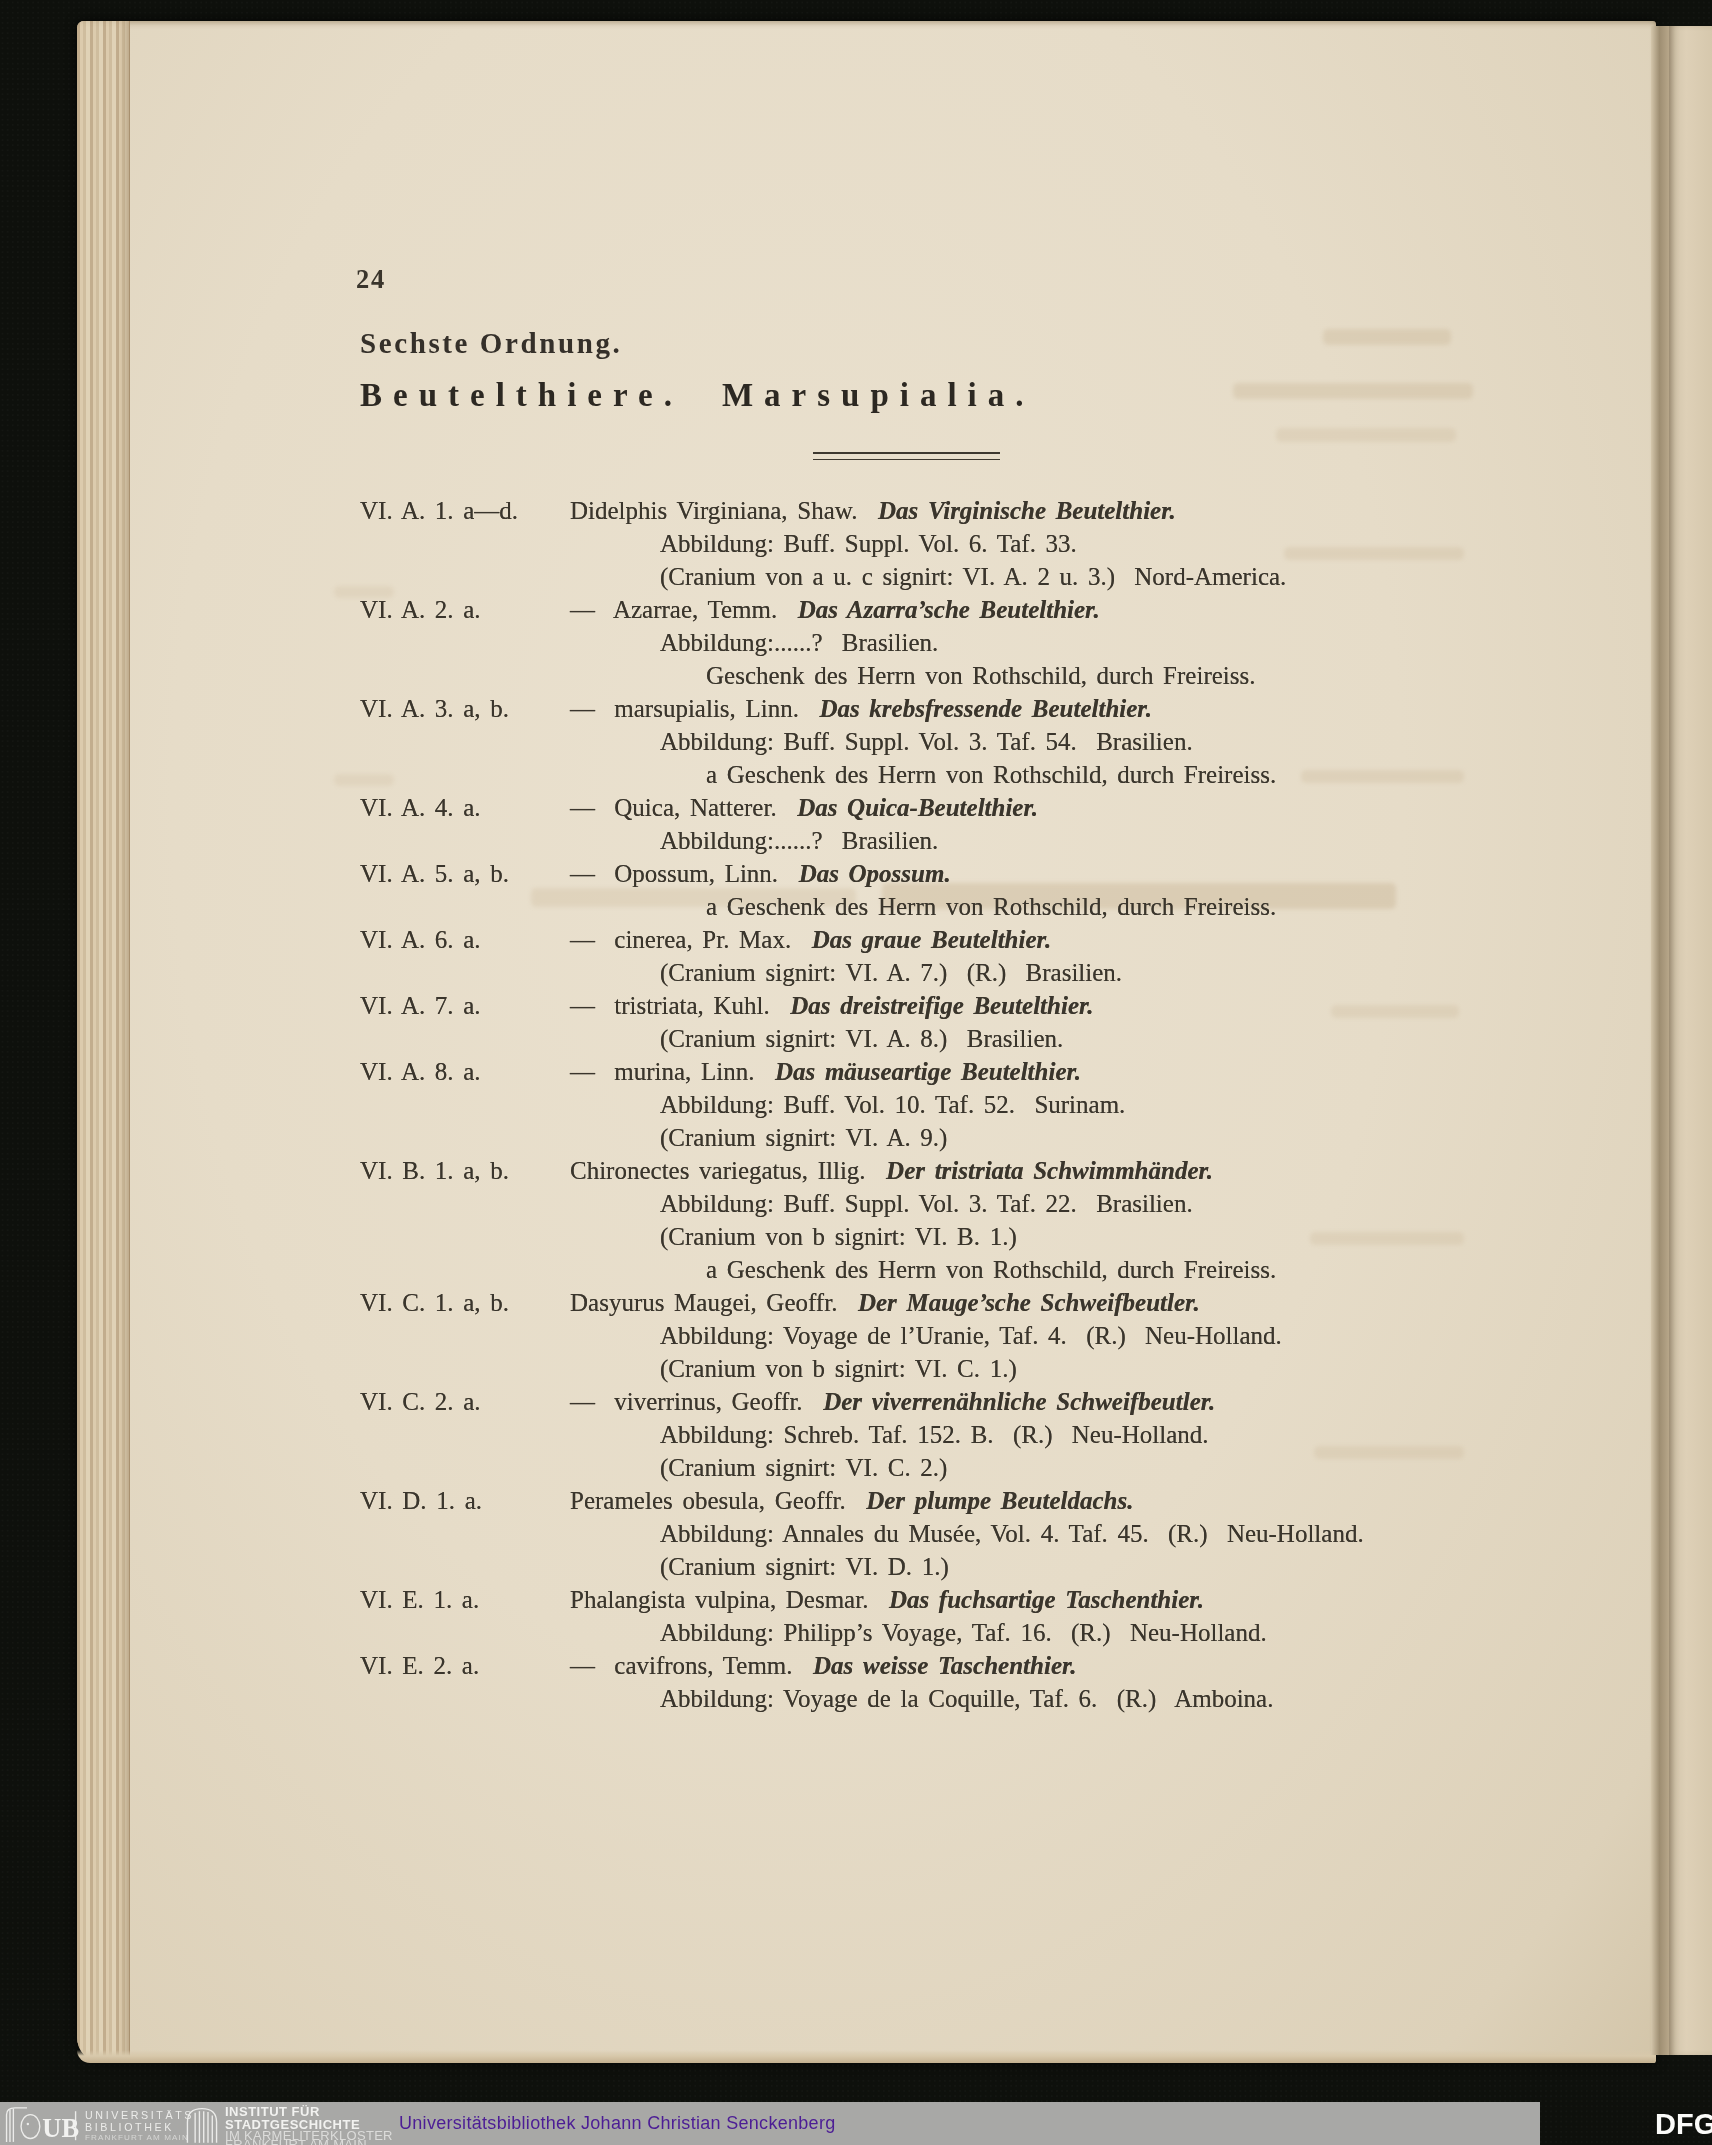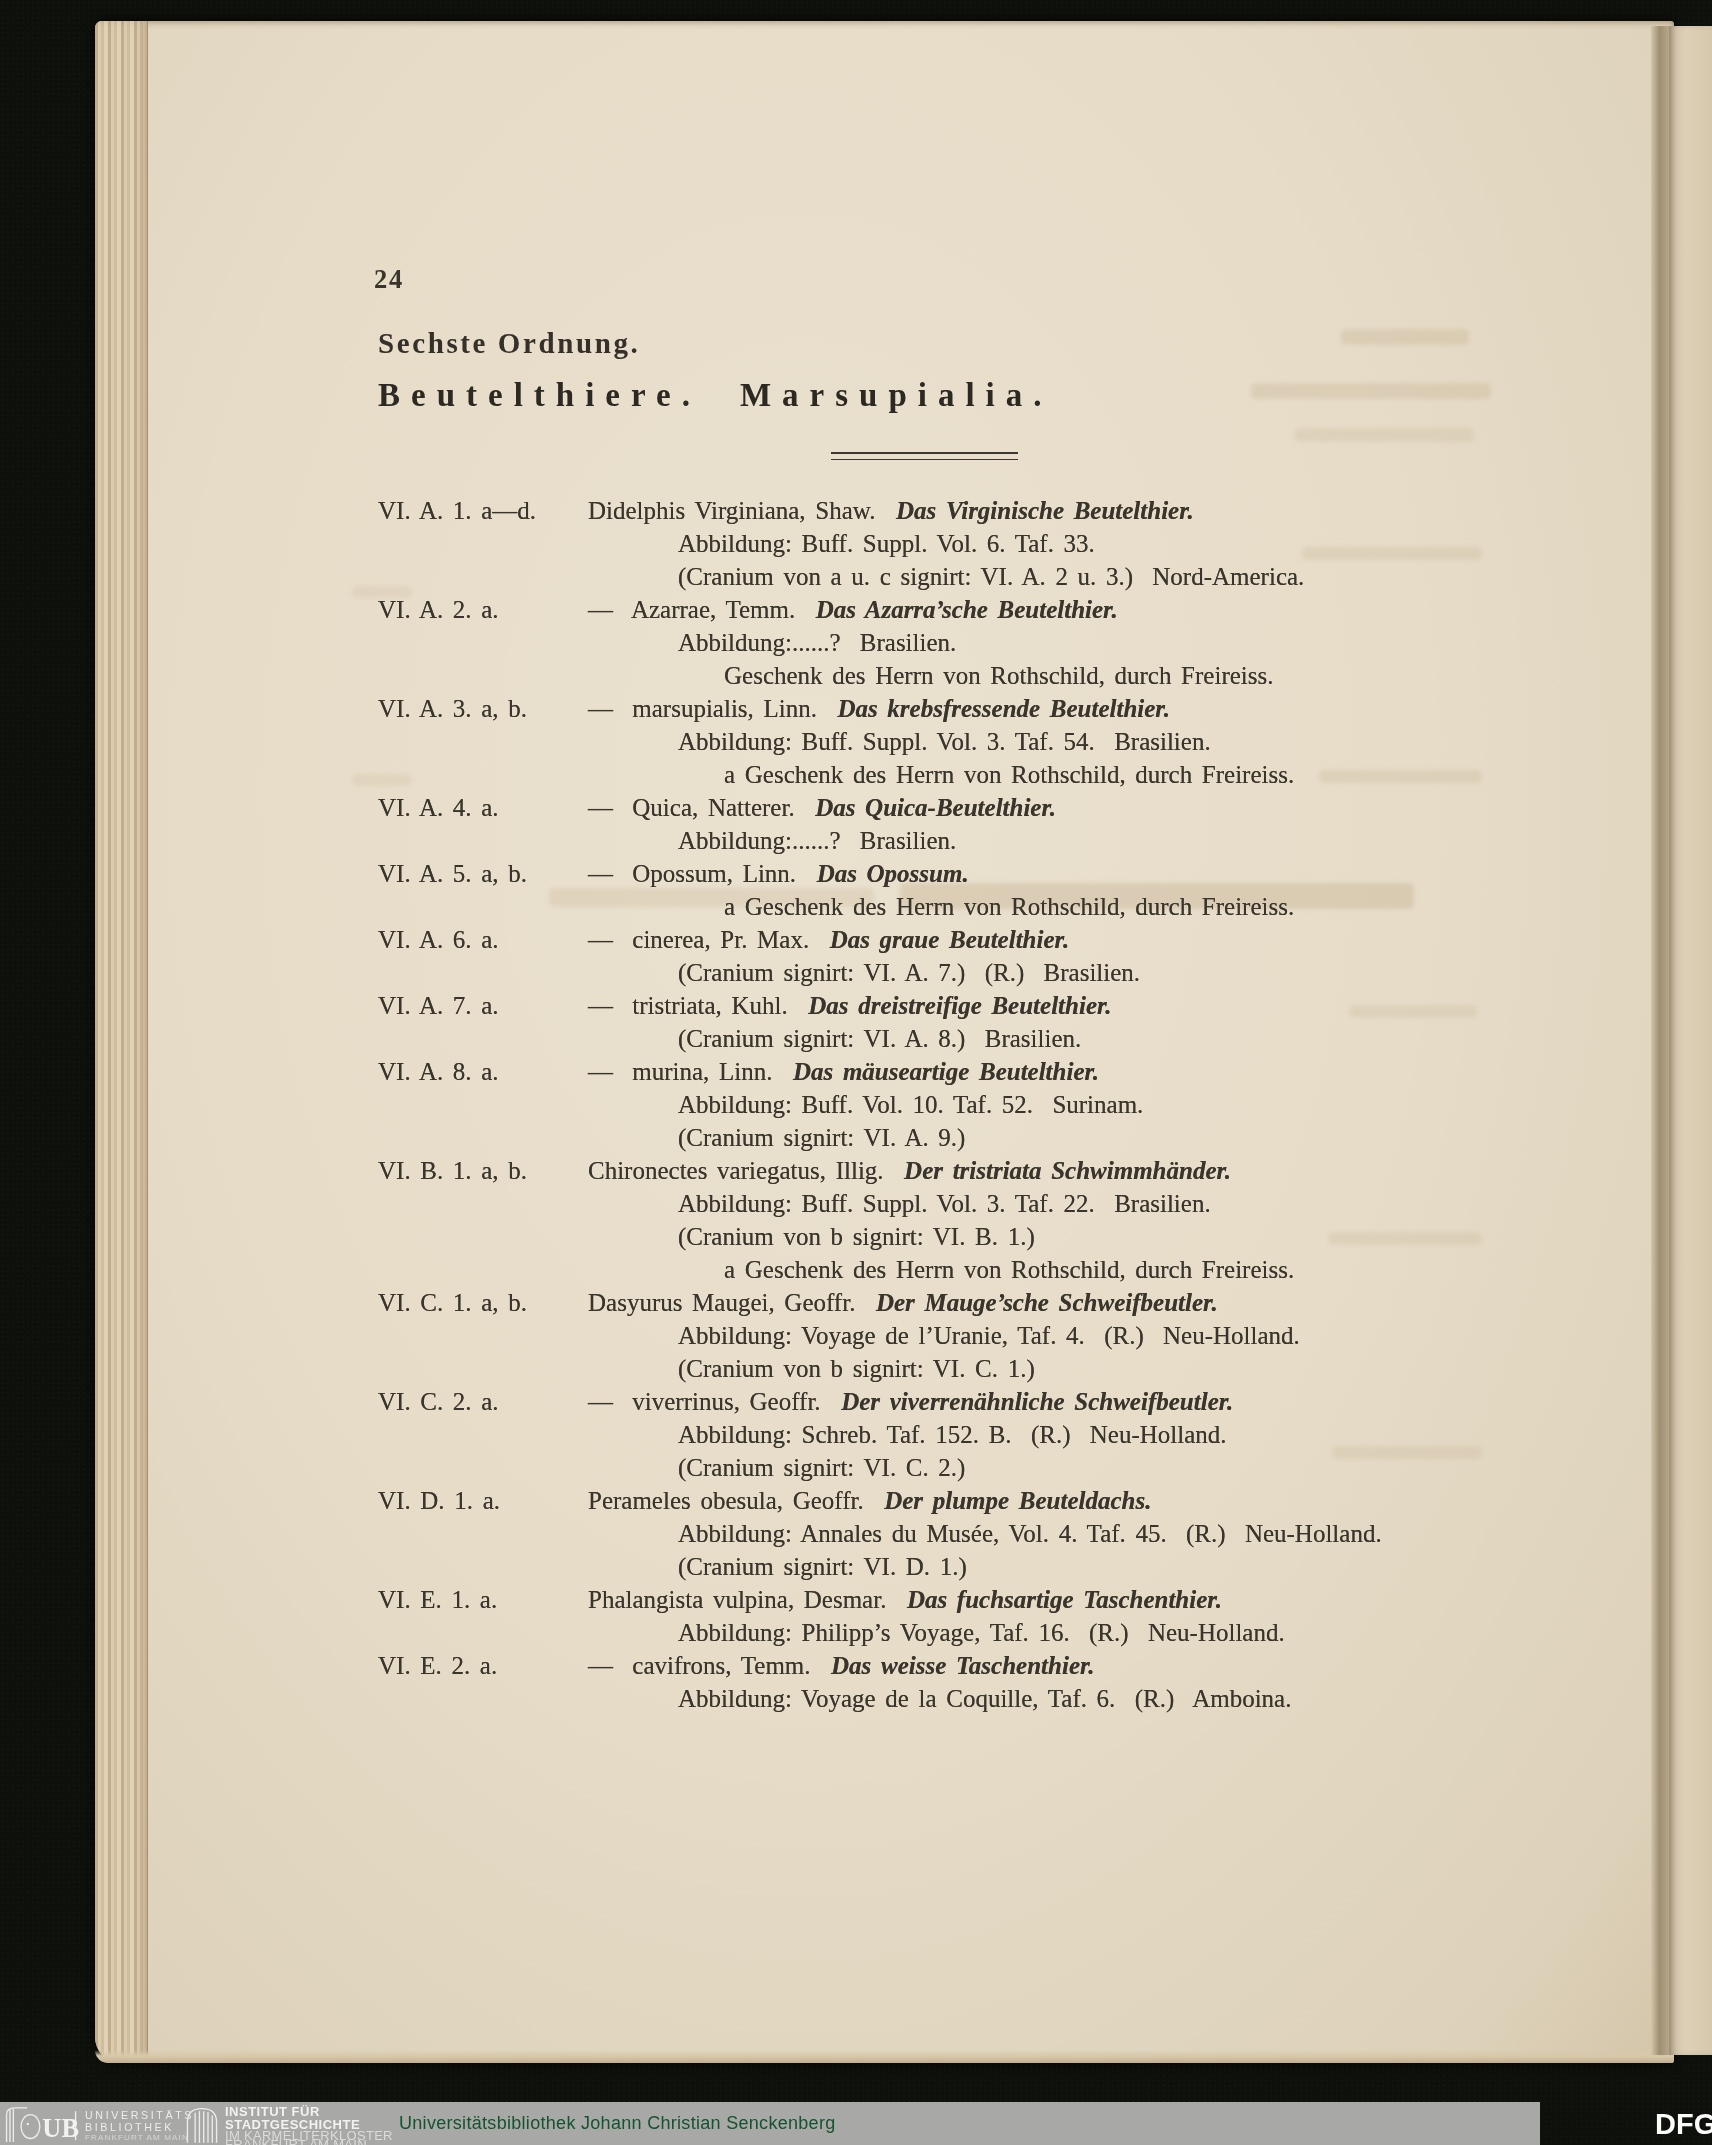--- a/index.html
+++ b/index.html
@@ -6,21 +6,21 @@
   .stage{position:relative;width:1712px;height:2145px;background:#0e100c;overflow:hidden;
          font-family:"Liberation Serif","DejaVu Serif",serif;}
   .stage::before{content:"";position:absolute;inset:0;
     background-image:radial-gradient(rgba(255,255,255,0.025) 0.9px, transparent 0.9px);
     background-size:5.1px 5.1px;pointer-events:none;}
   
   .page{position:absolute;left:77px;top:21.4px;width:1579px;height:2042px;
     background:radial-gradient(ellipse at 45% 38%, #eae1cf 0%, #e6dcc8 50%, #ddd1b9 88%, #d3c5a9 100%);
     border-radius:6.8px 3.4px 5.1px 26px;
     box-shadow:inset 0 2.6px 5.1px rgba(110,85,50,.35), inset 0 -3.4px 6.8px rgba(110,85,50,.3), 0 0 12px rgba(0,0,0,.8);
-    color:#3a352c;margin-left:18px;}
+    color:#3a352c;}
   .stack-edge{position:absolute;left:0;top:0;bottom:0;width:53px;border-radius:6.8px 0 0 26px;
     background:repeating-linear-gradient(90deg,#c2ad8d 0 2.6px,#dccbad 2.6px 6px,#cfbd9e 6px 9.4px,#e0d2b6 9.4px 13px);
     box-shadow:inset -6.8px 0 8.6px -3.4px rgba(120,90,55,.45);}
   .bottom-edge{position:absolute;left:0;right:0;bottom:0;height:13.7px;border-radius:0 0 5.1px 26px;
     background:linear-gradient(0deg,#c3b08f 0%,#d8c9ab 55%,rgba(216,201,171,0));}
   .pagenum{position:absolute;left:279px;top:243px;font-size:26.5px;font-weight:700;letter-spacing:1.7px;}
   .heading-box{position:absolute;left:283px;width:1139px;text-align:left;}
   .order{top:306px;font-size:29px;font-weight:700;letter-spacing:2.6px;color:#35302a;}
   .title{top:356px;font-size:33px;font-weight:700;letter-spacing:11px;color:#2c2822;white-space:nowrap;}
   .t-gap{display:inline-block;width:39px;}
@@ -59,21 +59,21 @@
   .footer{position:absolute;left:0;top:2102px;width:1540px;height:44px;background:#a8a8a6;
     font-family:"Liberation Sans","DejaVu Sans",sans-serif;}
   .ub-mark{position:absolute;left:4.3px;top:3.4px;}
   .ub-text{position:absolute;left:85px;top:6.8px;color:#ececea;}
   .ub-text .l{font-size:10.7px;letter-spacing:2.6px;line-height:12px;font-weight:500;}
   .ub-text .s{font-size:8.1px;letter-spacing:1.1px;line-height:9.4px;color:#d6d6d4;}
   .isg-mark{position:absolute;left:184px;top:3.4px;}
   .isg-text{position:absolute;left:225px;top:3.4px;}
   .isg-text .b{font-size:13px;font-weight:700;letter-spacing:0.5px;line-height:13px;color:#f2f2f0;}
   .isg-text .s{font-size:13px;letter-spacing:0.3px;line-height:9px;color:#dcdcda;}
-  .library-name{position:absolute;left:399px;top:11px;font-size:18px;letter-spacing:0.3px;color:#14532d;}
+  .library-name{position:absolute;left:399px;top:11px;font-size:18px;letter-spacing:0.3px;color:#4c1d95;}
   .dfg{position:absolute;left:1655px;top:6px;font-size:29px;font-weight:700;color:#fbfbf9;
     letter-spacing:0px;transform:scaleY(1.02);}
 </style>
 </head>
 <body>
 
 <div class="stage">
 
   <div class="page">
     <div class="stack-edge"></div>

